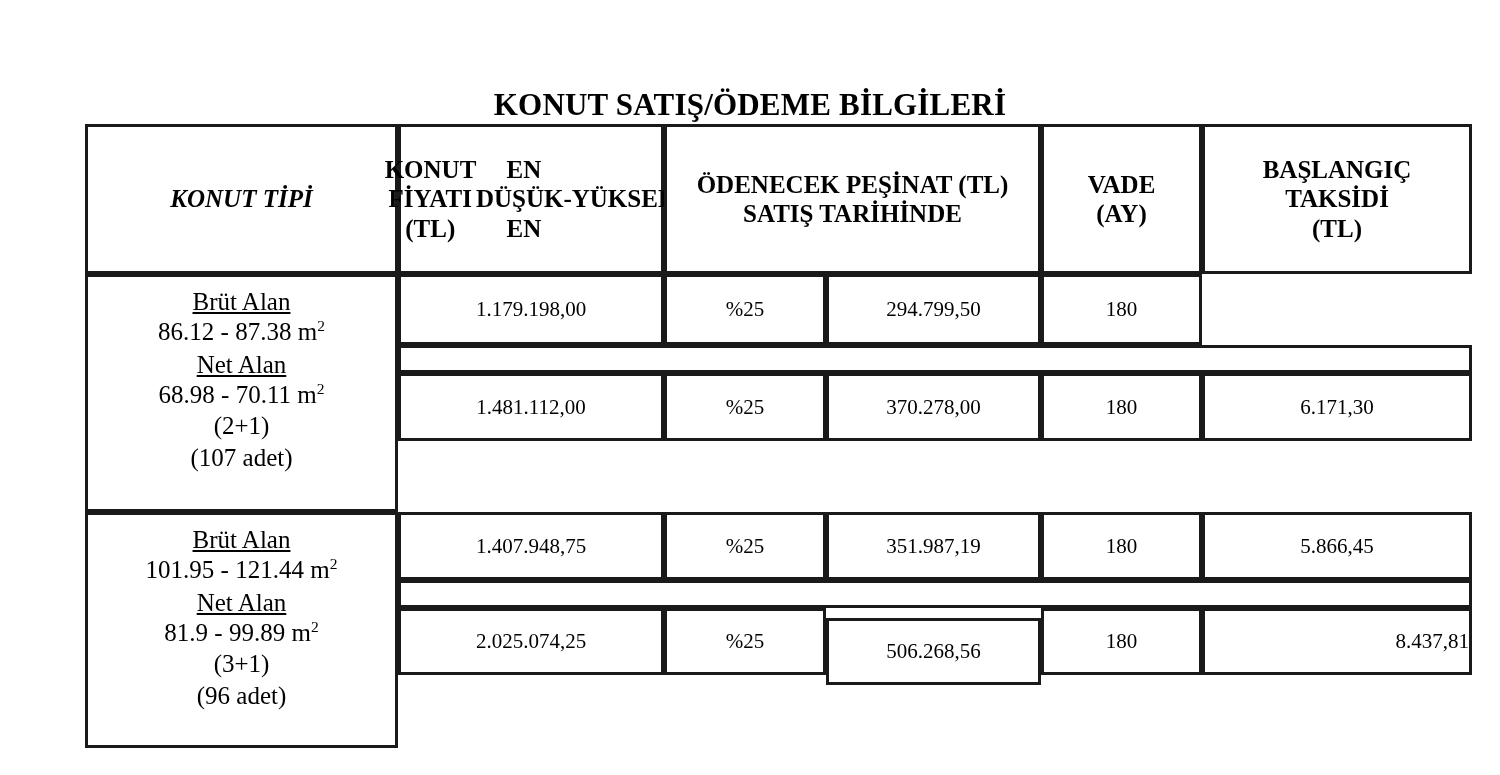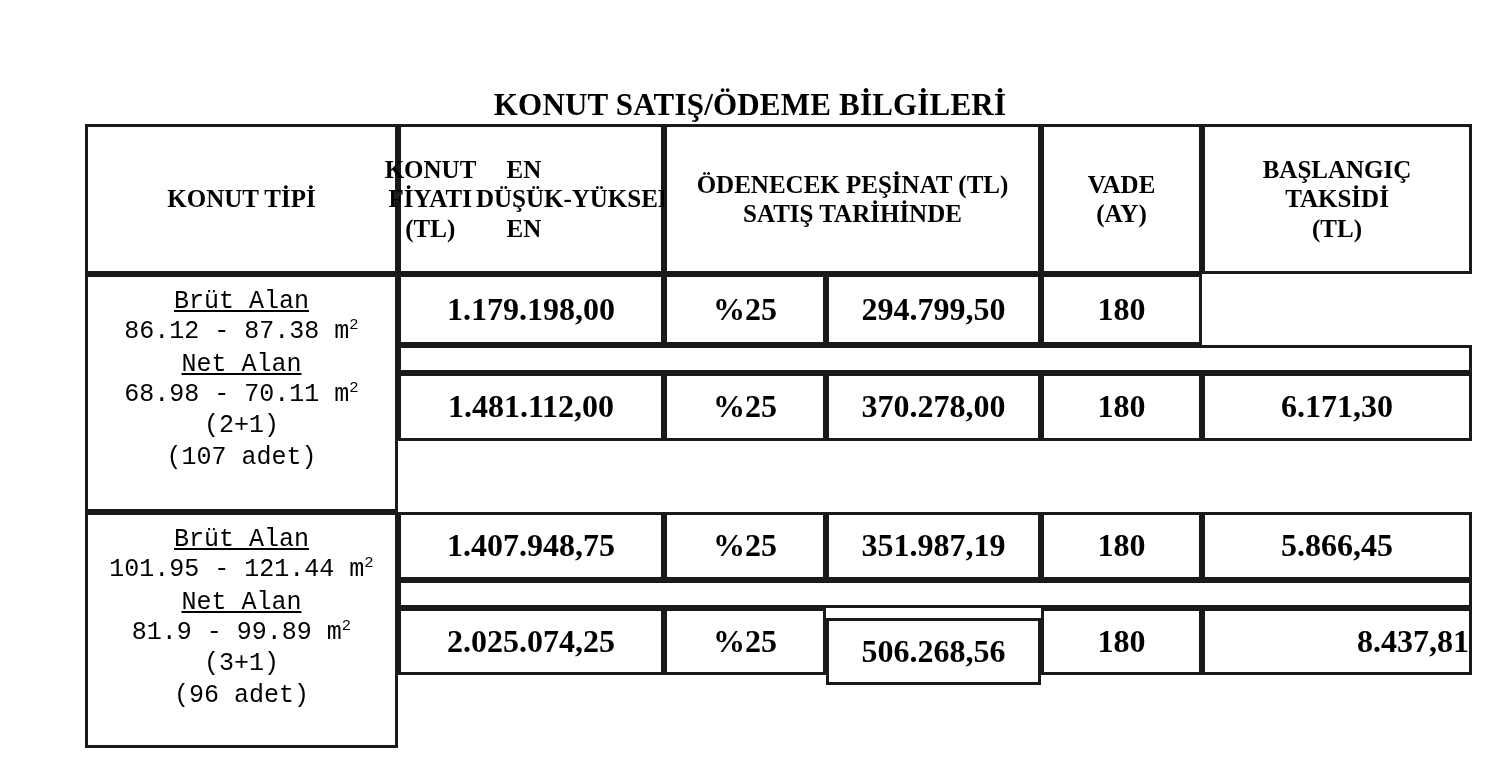--- a/index.html
+++ b/index.html
@@ -52,30 +52,29 @@
     line-height: 1.18;
   }
 
   .head-cell {
     font-weight: bold;
     font-size: 25px;
     padding: 2px 6px;
   }
 
   .data-cell {
-    font-size: 32px;
-    font-weight: bold;
+    font-size: 21px;
+    font-weight: normal;
   }
 
   .type-cell {
     font-size: 25px;
     flex-direction: column;
     justify-content: flex-start;
     padding-top: 8px;
-    font-family: Liberation Mono, monospace;
   }
 
   .type-cell .u {
     text-decoration: underline;
     text-underline-offset: 2px;
     display: block;
     margin-top: 2px;
   }
   .type-cell .ln {
     display: block;
@@ -92,21 +91,21 @@
 </style>
 </head>
 <body>
 
 <div class="page">
 
   <div class="doc-title">KONUT SATIŞ/ÖDEME BİLGİLERİ</div>
 
   <div class="table-wrap">
 
-    <div class="cell head-cell" style="left:0px; top:0px; width:313px; height:150px;">
+    <div class="cell head-cell" style="left:0px; top:0px; width:313px; height:150px;font-style:italic;">
       <span>KONUT TİPİ</span>
     </div>
 
     <div class="cell head-cell" style="left:313px; top:0px; width:266px; height:150px; ">
       <span>KONUT FİYATI (TL)</span>
       <span>EN DÜŞÜK-EN</span>
       <span>YÜKSEK</span>
     </div>
 
     <div class="cell head-cell" style="left:579px; top:0px; width:377px; height:150px; flex-direction:column;">

